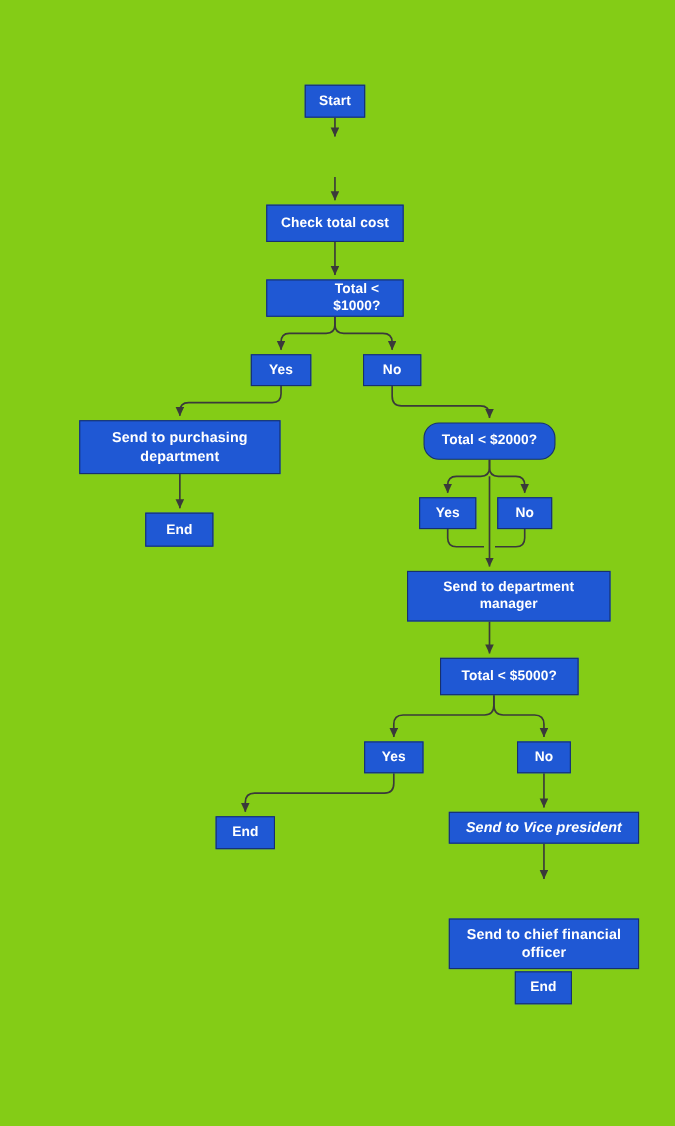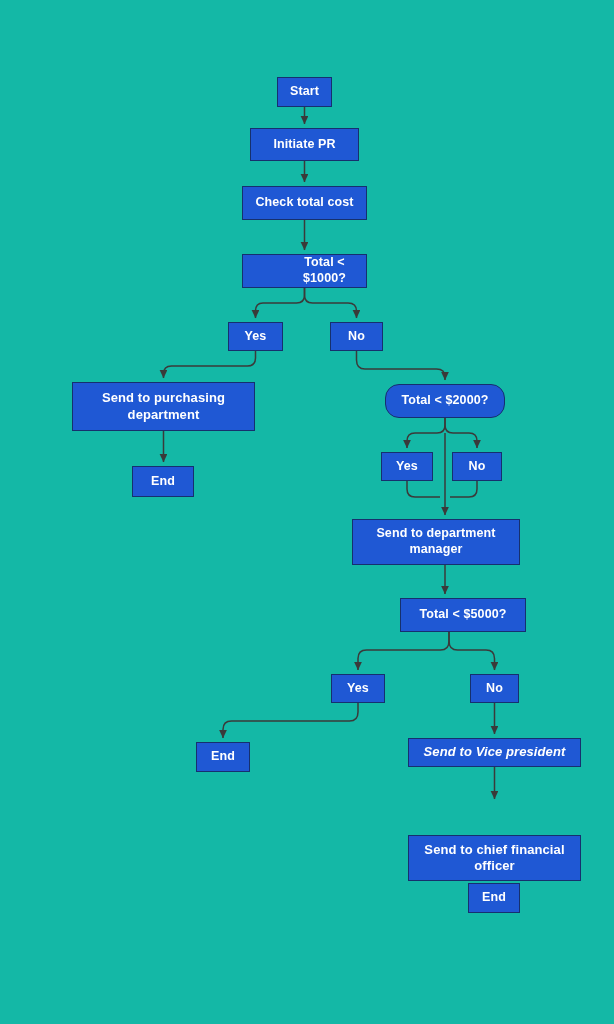--- a/index.html
+++ b/index.html
@@ -8,21 +8,21 @@
     padding: 0;
     background: #ffffff;
   }
   body {
     font-family: "Liberation Sans", sans-serif;
   }
   #canvas {
     position: relative;
     width: 614px;
     height: 1024px;
-    background: #14b8a6;
+    background: #84cc16;
     overflow: hidden;
   }
   #edges {
     position: absolute;
     left: 0;
     top: 0;
     width: 614px;
     height: 1024px;
     pointer-events: none;
   }
@@ -100,41 +100,40 @@
       <path d="M494.5,703 L494.5,734"></path>
 
       <path d="M494.5,767 L494.5,799"></path>
 
       <path d="M494.5,849 L494.5,879"></path>
     </g>
   </svg>
 
   <div class="node" style="left:277px;top:77px;width:55px;height:30px;">Start</div>
 
-  <div class="node" style="left:250px;top:128px;width:109px;height:33px;">Initiate PR</div>
 
   <div class="node" style="left:242px;top:186px;width:125px;height:34px;">Check total cost</div>
 
   <div class="node" style="left:242px;top:254px;width:125px;height:34px;padding-left:46px;">Total &lt; $1000?</div>
 
   <div class="node" style="left:228px;top:322px;width:55px;height:29px;">Yes</div>
 
   <div class="node" style="left:330px;top:322px;width:53px;height:29px;">No</div>
 
   <div class="node wide" style="left:72px;top:382px;width:183px;height:49px;">Send to purchasing department</div>
 
   <div class="node" style="left:132px;top:466px;width:62px;height:31px;">End</div>
 
   <div class="node" style="left:385px;top:384px;width:120px;height:34px;border-radius:14px;">Total &lt; $2000?</div>
 
   <div class="node" style="left:381px;top:452px;width:52px;height:29px;">Yes</div>
 
   <div class="node" style="left:452px;top:452px;width:50px;height:29px;">No</div>
 
-  <div class="node" style="left:352px;top:519px;width:168px;height:46px;">Send to department manager</div>
+  <div class="node" style="left:370px;top:519px;width:185px;height:46px;">Send to department manager</div>
 
   <div class="node" style="left:386px;top:598px;width:126px;height:34px;margin-left:14px;">Total &lt; $5000?</div>
 
   <div class="node" style="left:331px;top:674px;width:54px;height:29px;">Yes</div>
 
   <div class="node" style="left:470px;top:674px;width:49px;height:29px;">No</div>
 
   <div class="node" style="left:196px;top:742px;width:54px;height:30px;">End</div>
 
   <div class="node wide" style="left:408px;top:738px;width:173px;height:29px;font-style:italic;">Send to Vice president</div>

